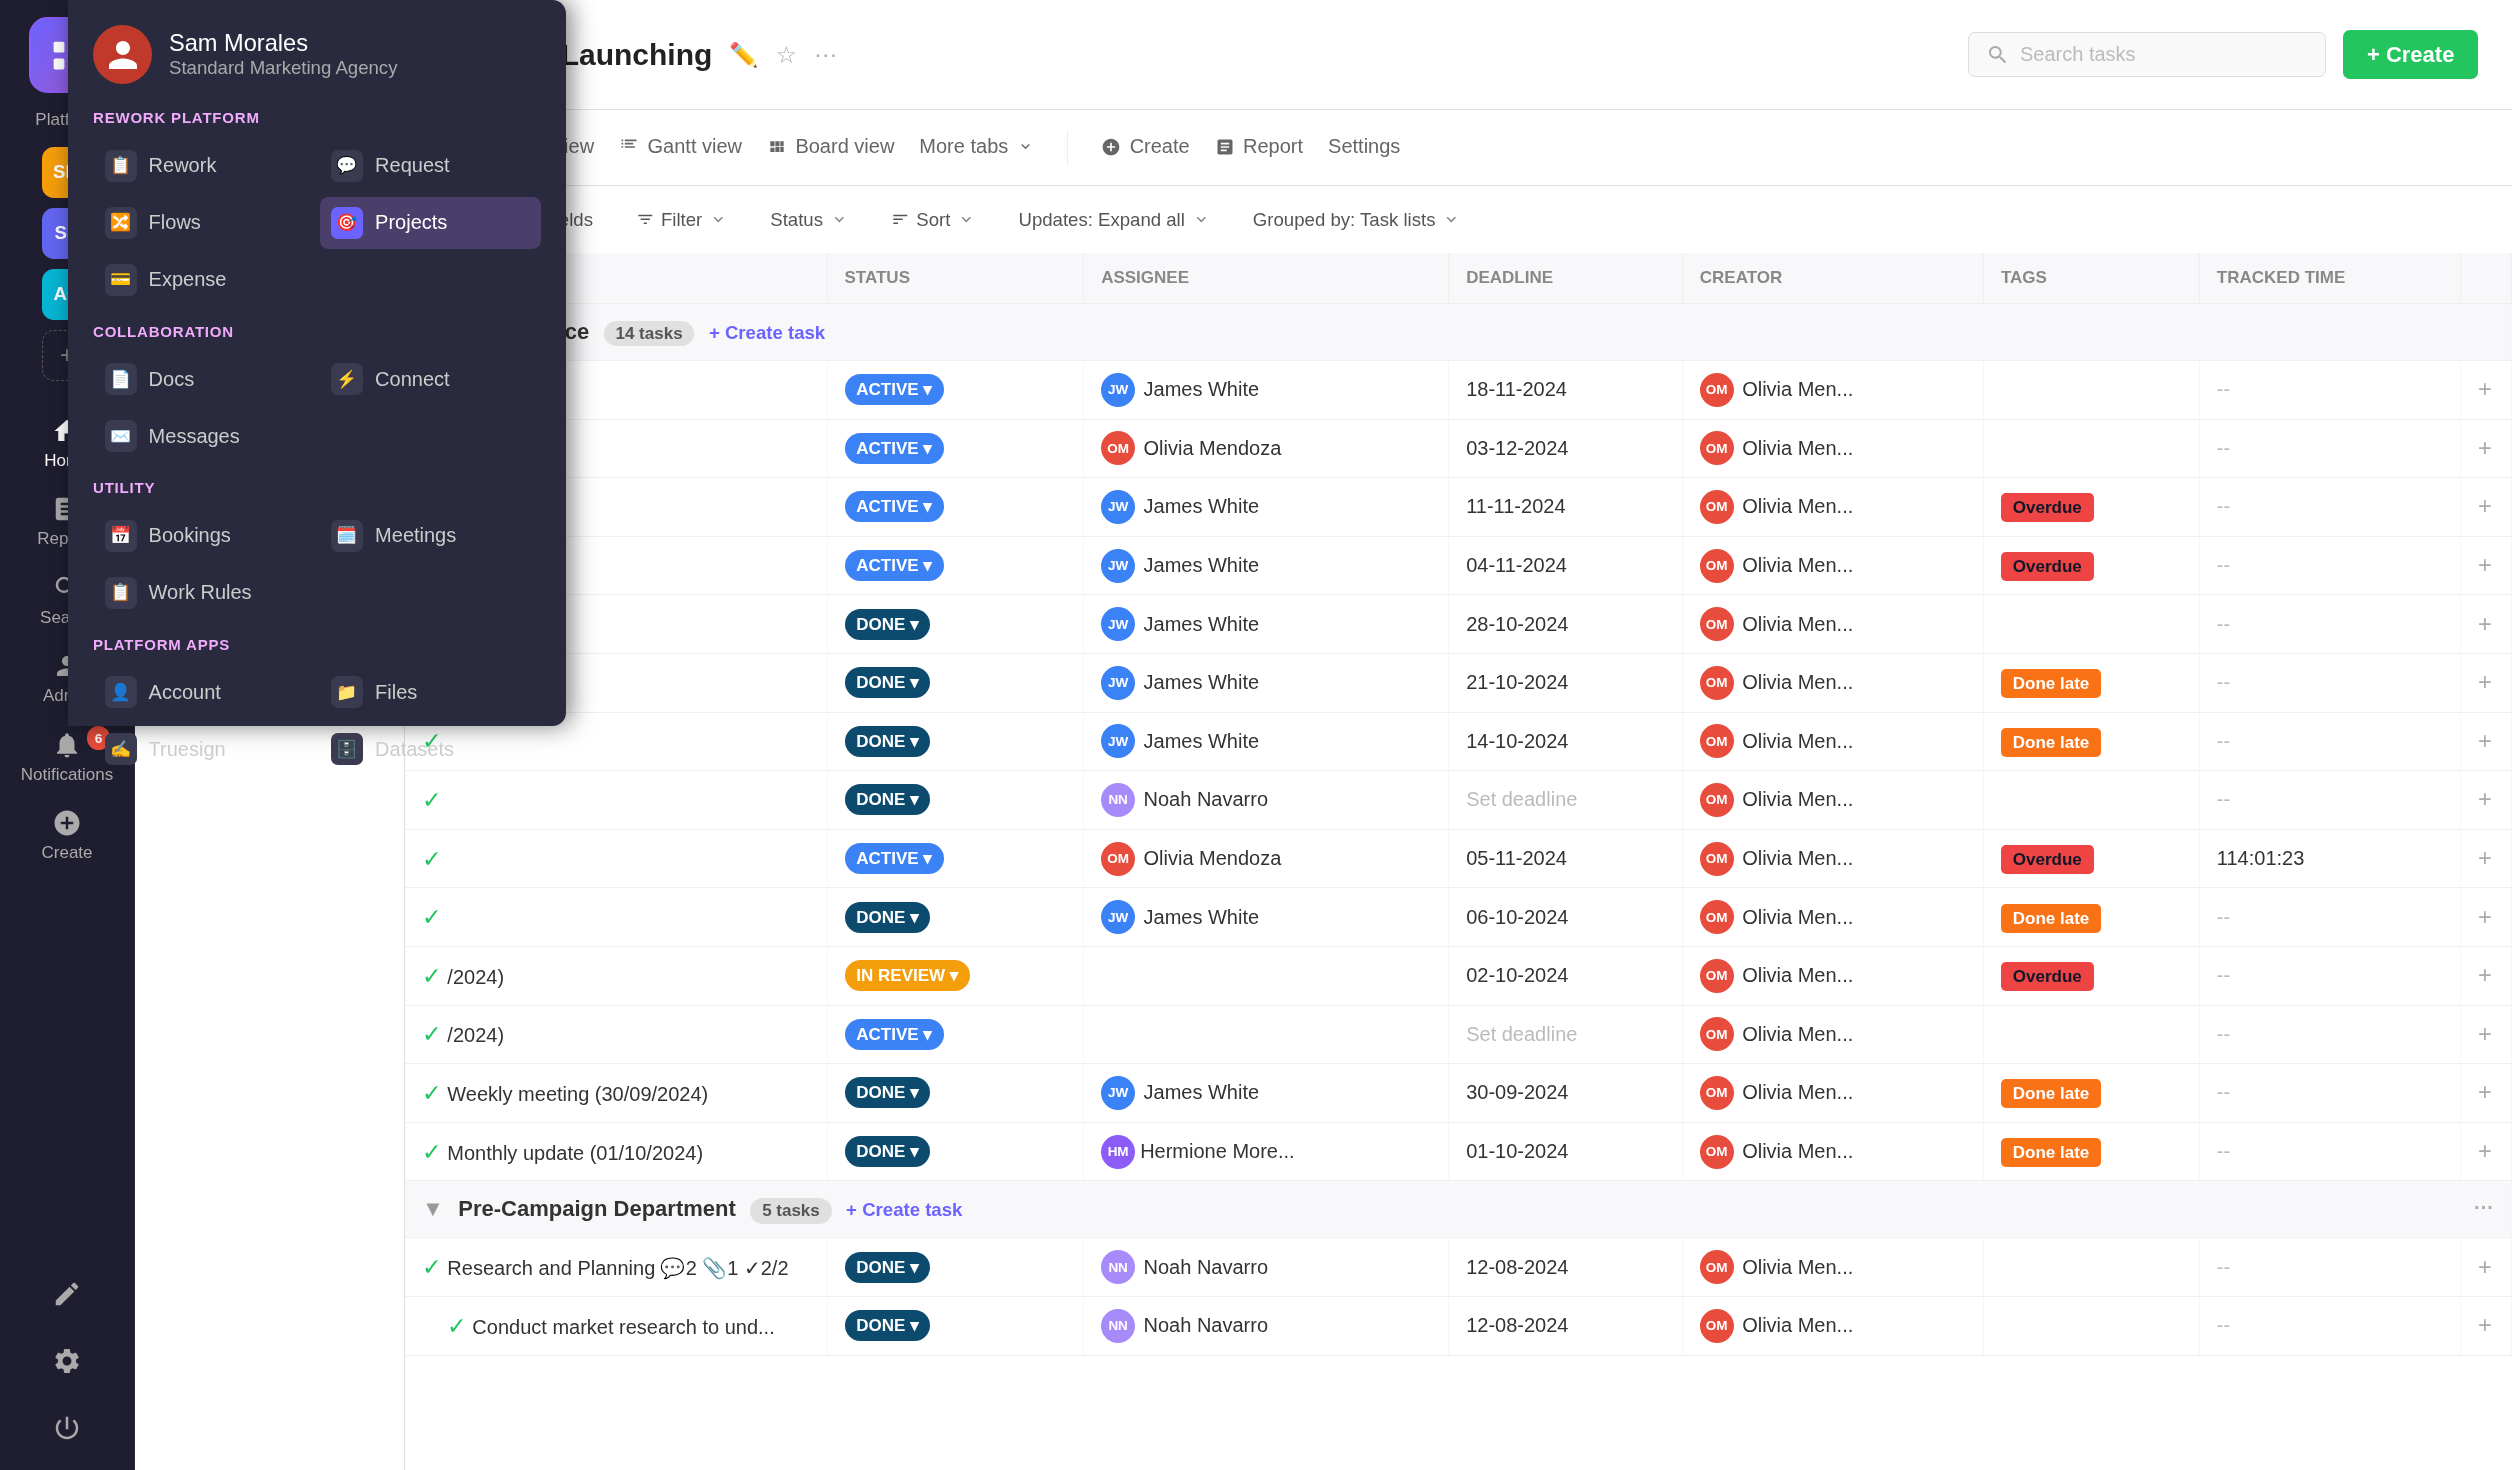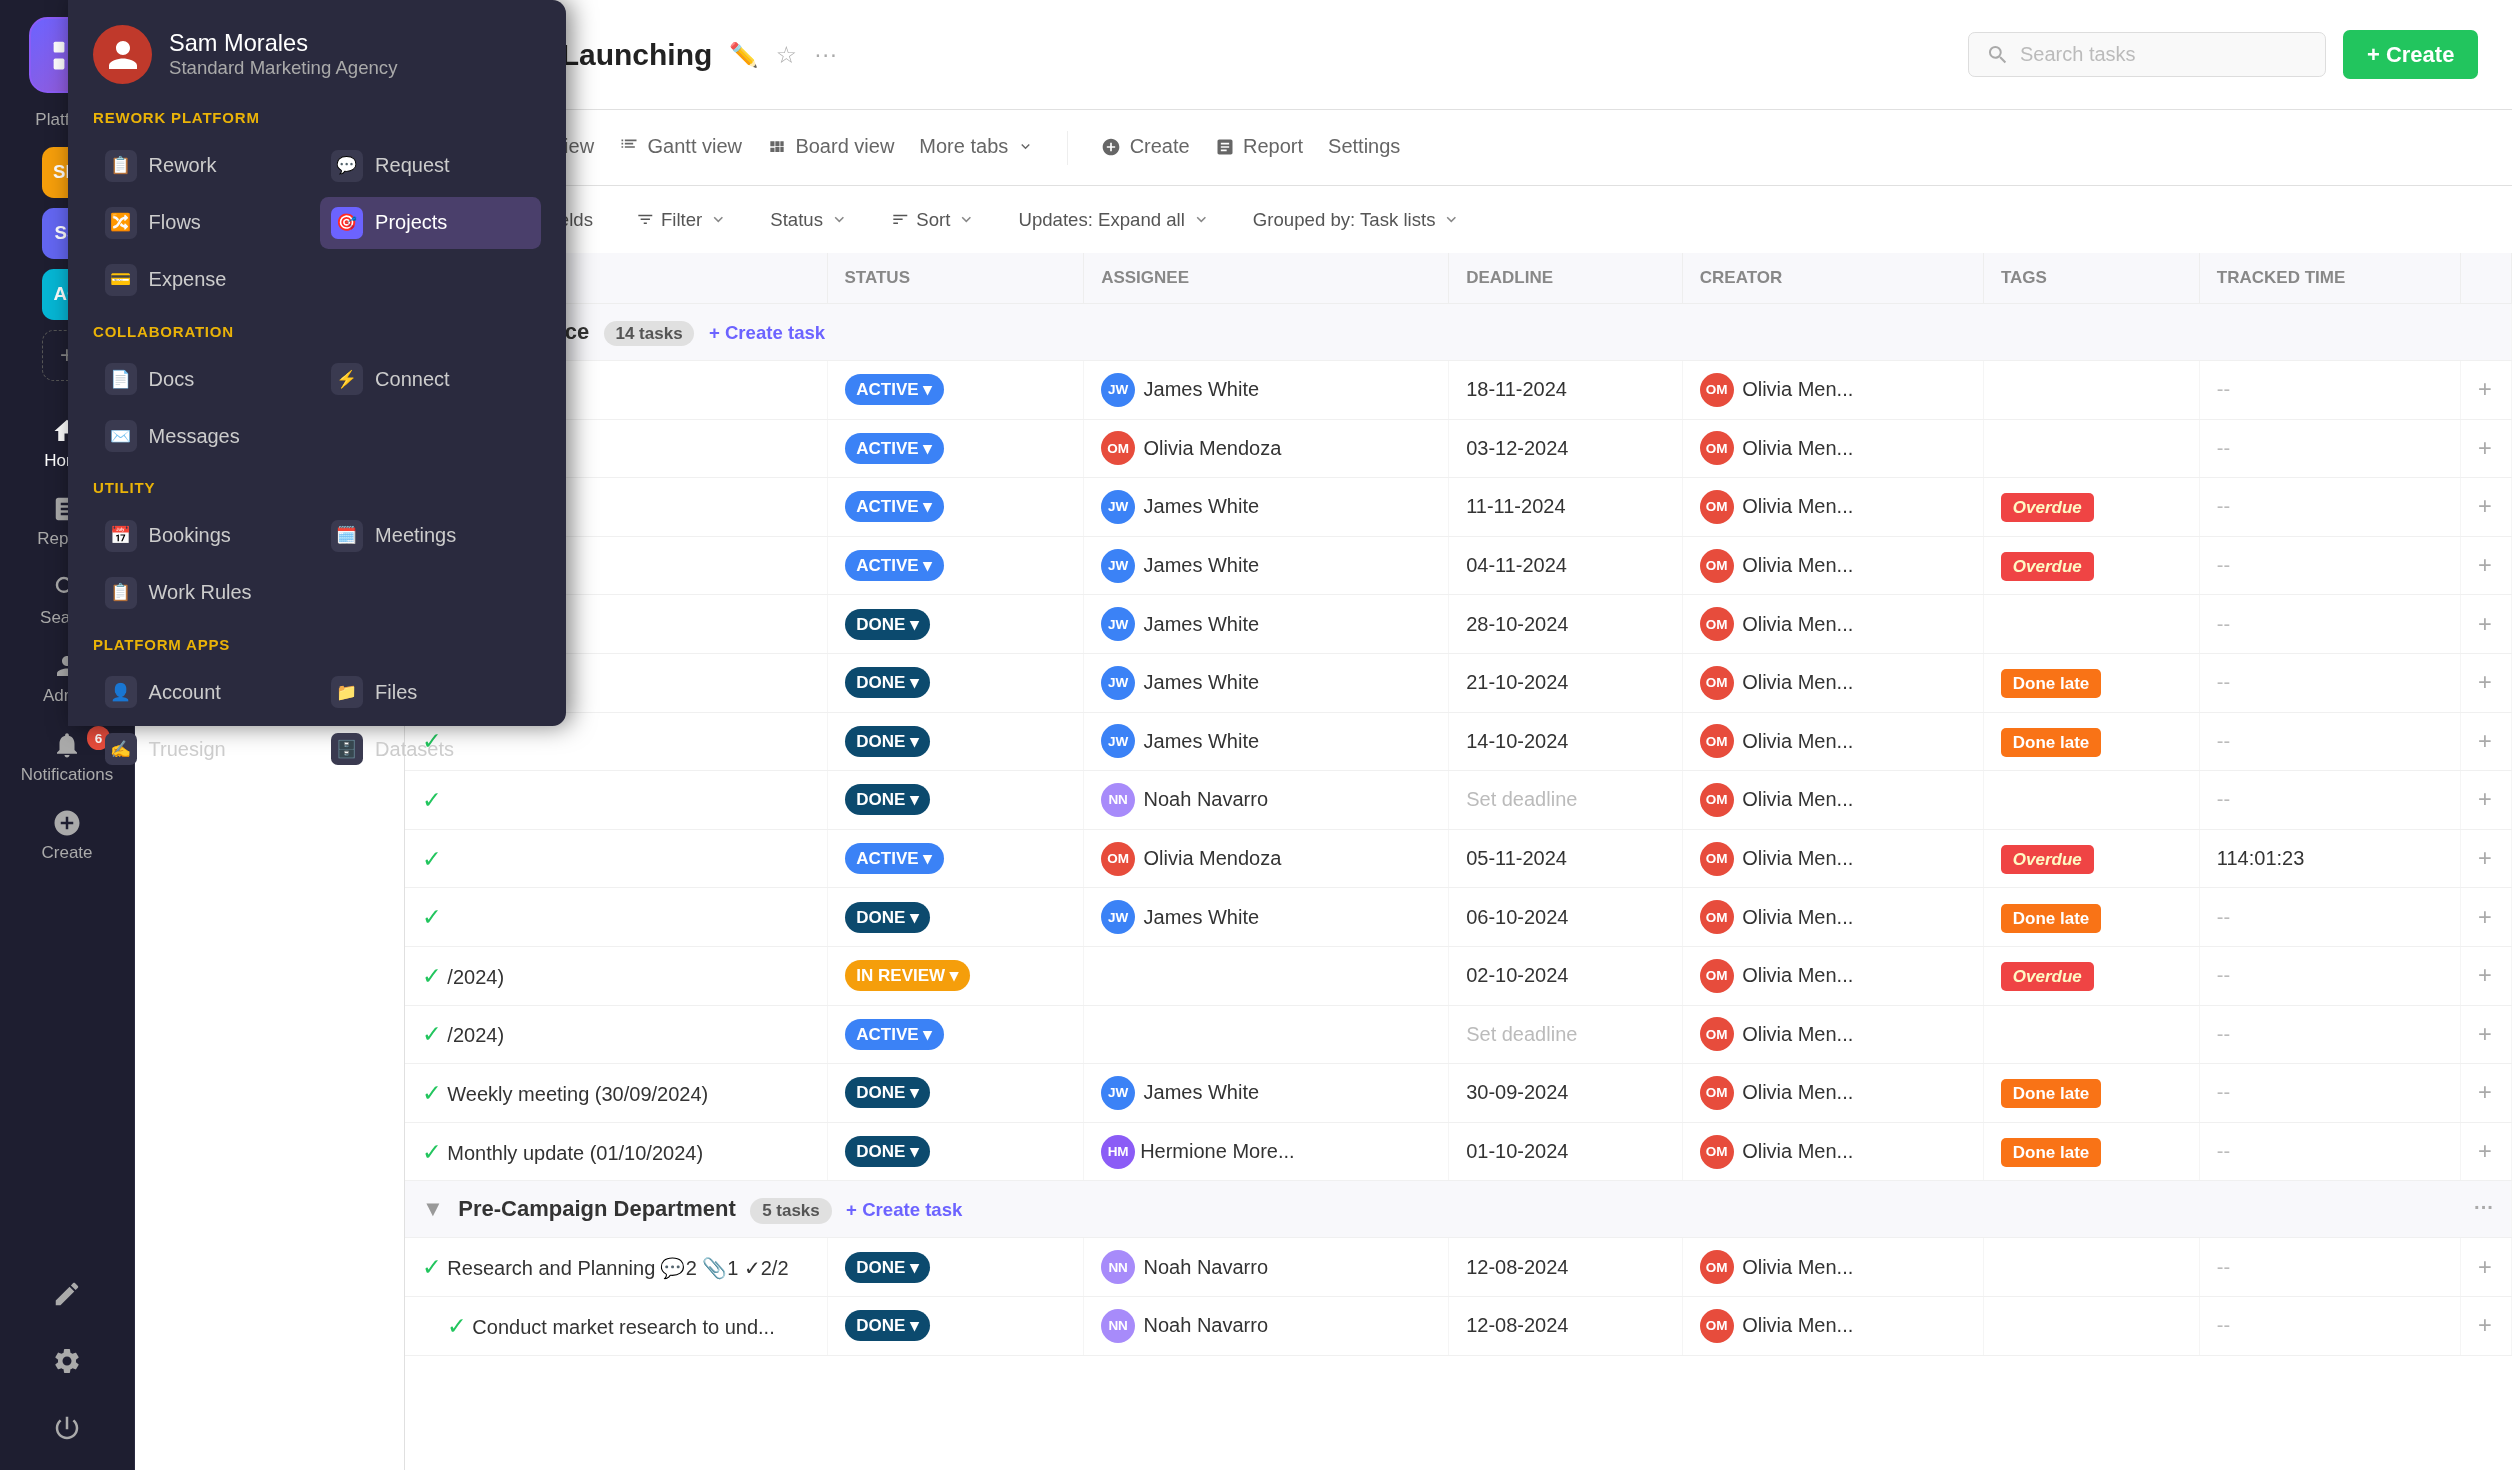--- a/index.html
+++ b/index.html
@@ -151,21 +151,21 @@
     .filter-search input {
       background: transparent;
       border: none;
       color: #aaa;
       font-size: 20px;
       outline: none;
       flex: 1;
     }
     .section-label {
       font-size: 15px;
-      color: #eab308;
+      color: #f0abfc;
       font-weight: 600;
       letter-spacing: 0.8px;
       margin-bottom: 13.5px;
       margin-top: 7px;
     }
     .app-grid {
       display: grid;
       grid-template-columns: 1fr 1fr;
       gap: 5px;
       margin-bottom: 17px;
@@ -358,21 +358,21 @@
       gap: 5px;
       padding: 5px 11.8px;
       border-radius: 17px;
       font-size: 17px;
       font-weight: 700;
       cursor: pointer;
     }
     .status-active { background: #3b82f6; color: #fff; }
     .status-done { background: #0c4a6e; color: #fff; }
     .status-inreview { background: #f59e0b; color: #fff; }
-    .tag-overdue { background: #ef4444; color: #fef9c3; padding: 5px 11.8px; border-radius: 5px; font-size: 17px; font-weight: 600; font-style: italic; }
+    .tag-overdue { background: #ef4444; color: #0f172a; padding: 5px 11.8px; border-radius: 5px; font-size: 17px; font-weight: 600; }
     .tag-donelate { background: #f97316; color: #fff; padding: 5px 11.8px; border-radius: 5px; font-size: 17px; font-weight: 600; }
     .avatar-sm {
       width: 34px;
       height: 34px;
       border-radius: 50%;
       display: inline-flex;
       align-items: center;
       justify-content: center;
       font-size: 13.5px;
       font-weight: 700;

